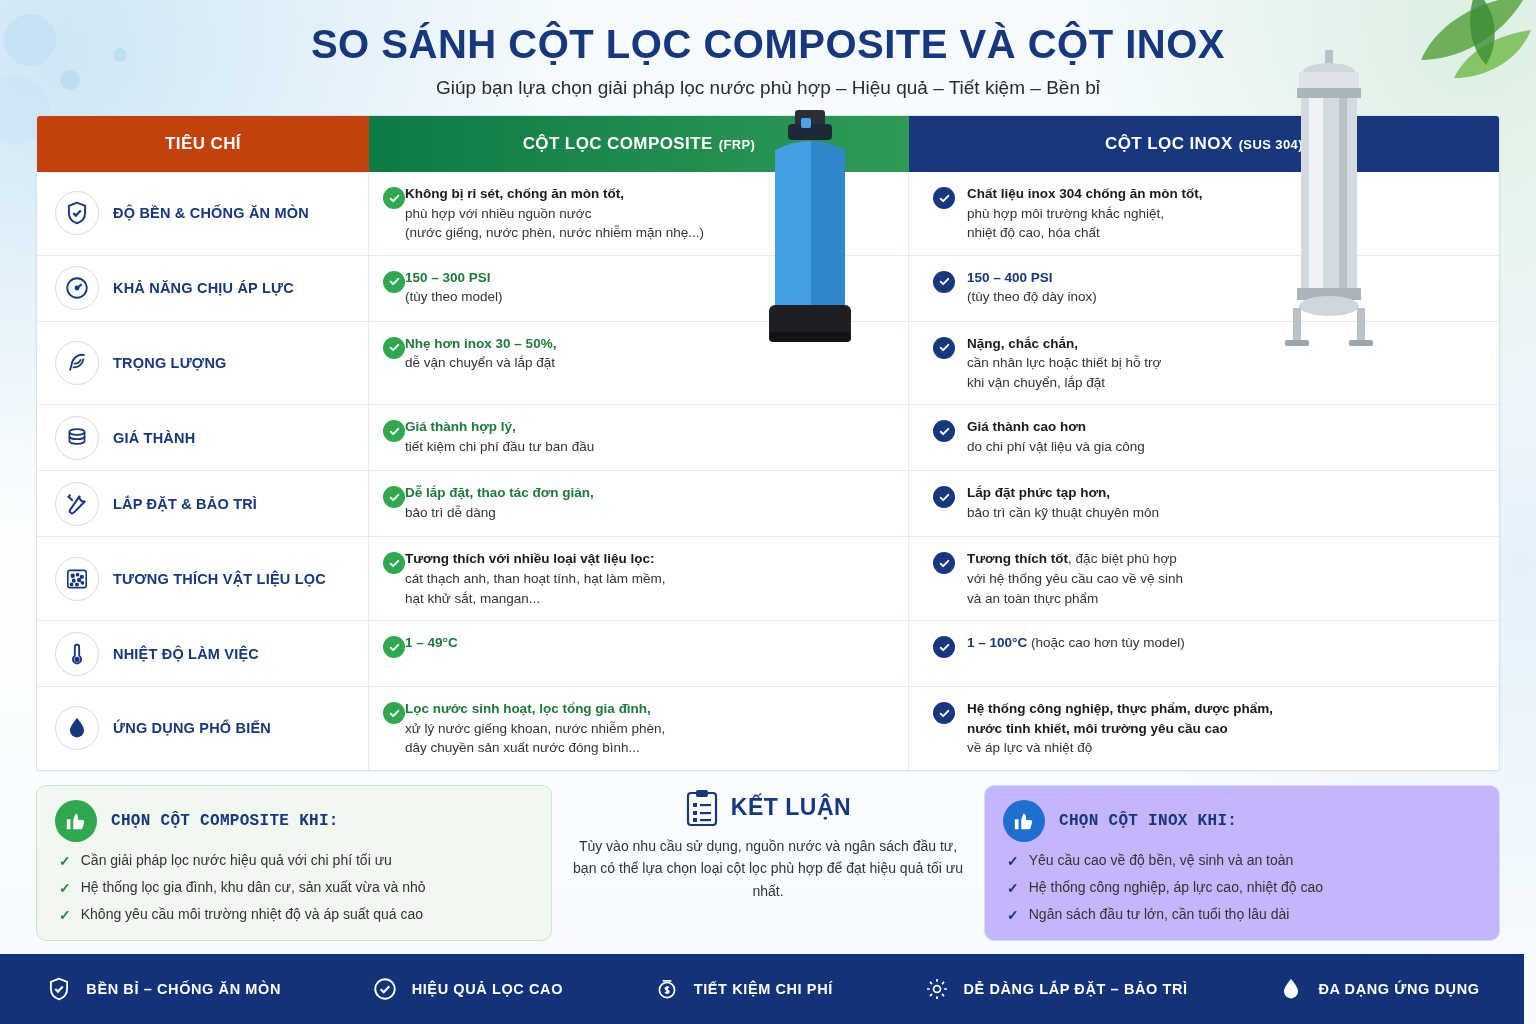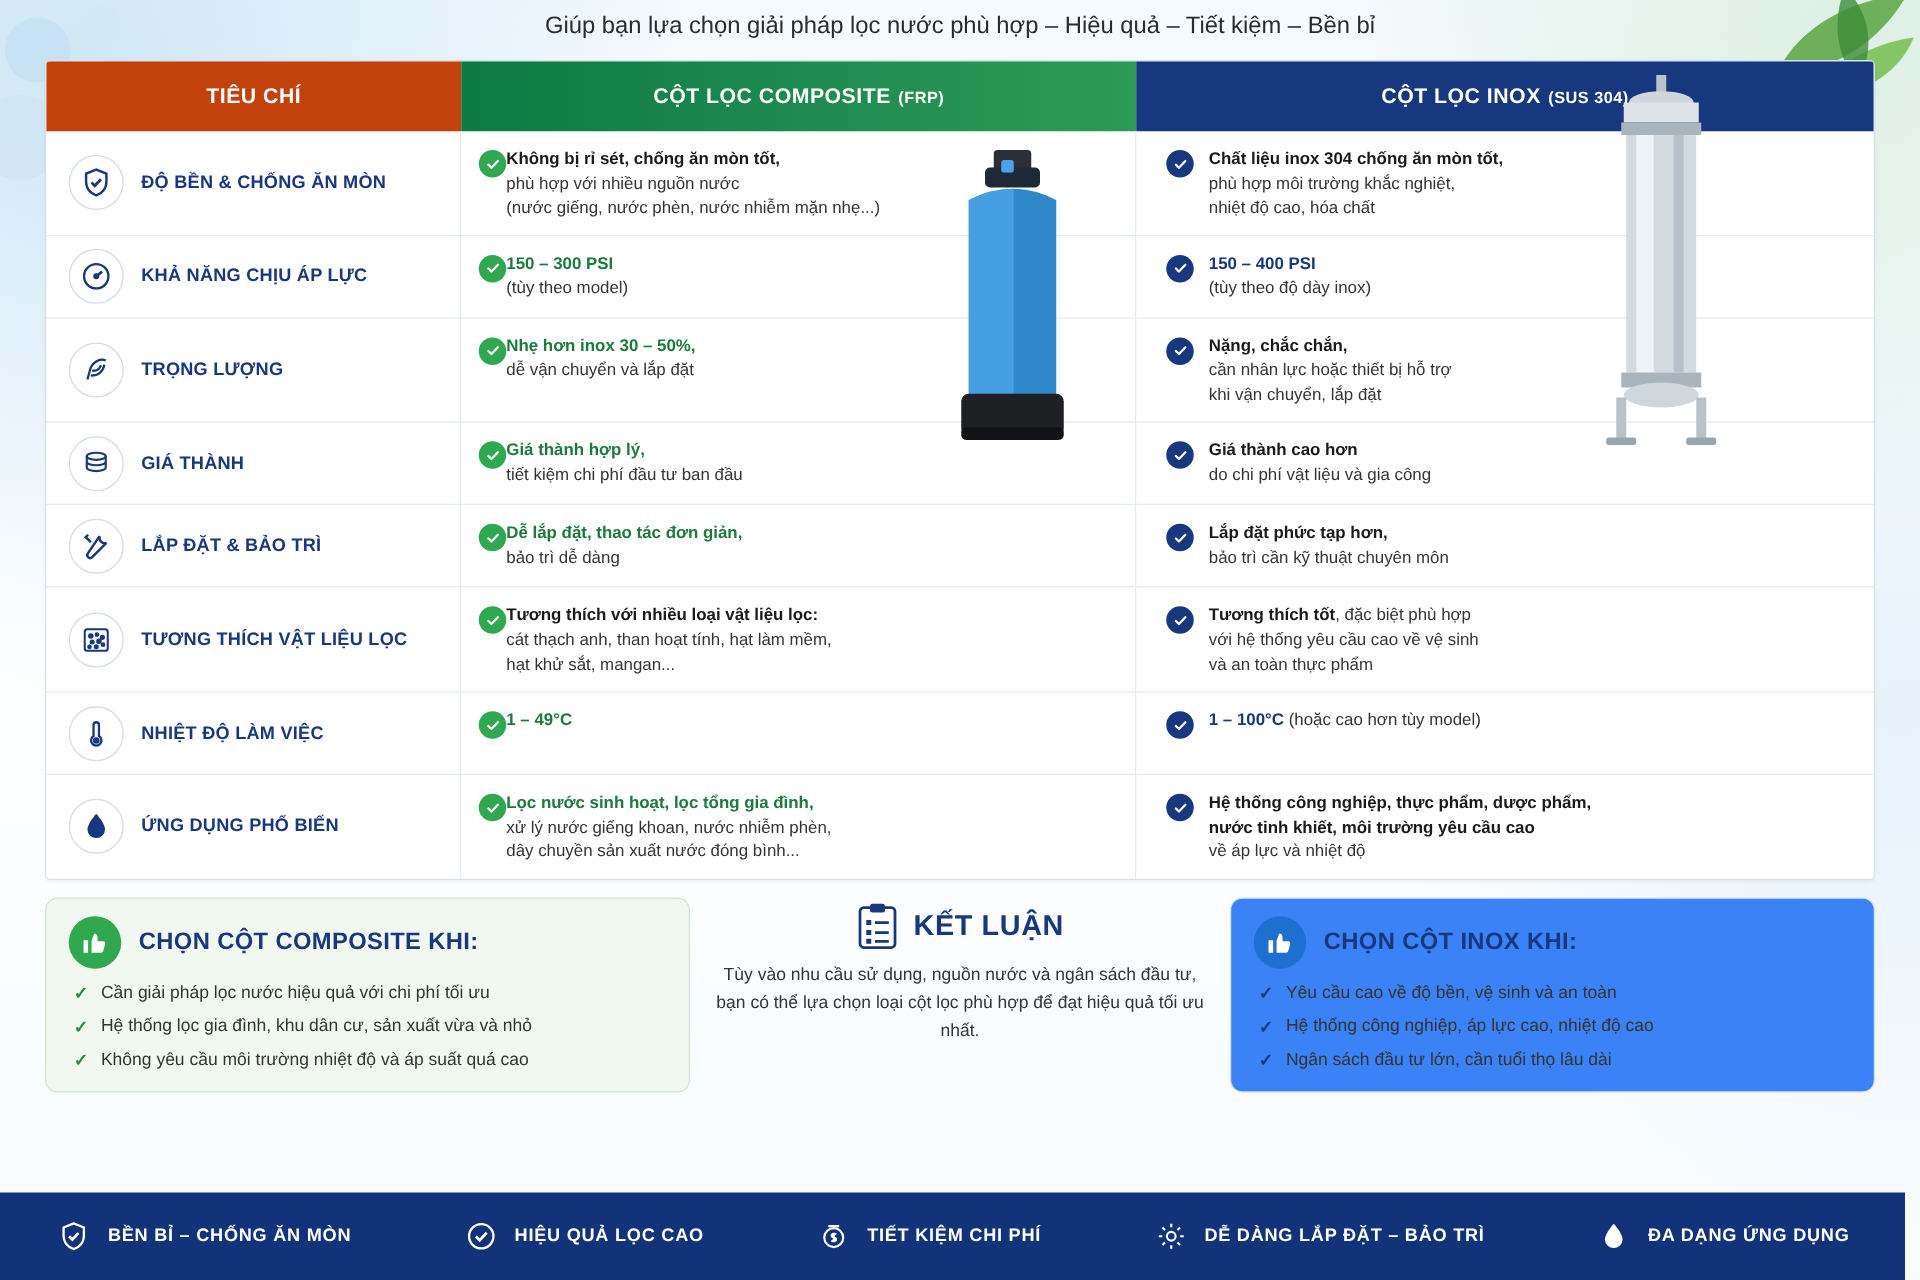--- a/index.html
+++ b/index.html
@@ -101,29 +101,29 @@
 
   
   .bottom{
     display:flex; gap:18px; margin:14px 36px 0 36px; align-items:stretch;
   }
   .panel{
     border-radius:10px; padding:14px 18px 16px 18px;
     flex:0 0 516px;
   }
   .panel.green{ background:#f1f8f0; border:1px solid #cfe5cd; }
-  .panel.blue{ background:#3b82f6; border:1px solid #cfe0f1; }
+  .panel.blue{ background:#c4b5fd; border:1px solid #cfe0f1; }
   .panel-head{ display:flex; align-items:center; gap:14px; margin-bottom:10px; }
   .thumb{
     width:42px; height:42px; border-radius:50%;
     display:flex; align-items:center; justify-content:center; color:#fff; font-size:22px;
   }
   .thumb.green{ background:#2fa84f; }
   .thumb.blue{ background:#1f6fd0; }
-  .panel-title{ font-size:19px; font-weight:bold; color:#17377e; letter-spacing:0.3px; }
+  .panel-title{ font-size:16px; font-weight:bold; color:#17377e; letter-spacing:0.3px;font-family:Liberation Mono, monospace; }
   .panel li{
     list-style:none; display:flex; gap:10px; align-items:flex-start;
     font-size:14px; color:#333; margin:9px 0 0 4px;
   }
   .chk{ color:#17377e; font-weight:bold; font-size:14px; line-height:1.3; }
   .panel.green .chk{ color:#2b8a3e; }
 
   .mid{
     flex:1 1 auto; text-align:center; padding-top:4px;
   }
@@ -153,20 +153,21 @@
 <svg class="leaf" style="top:0; left:0;" width="230" height="230" viewBox="0 0 230 230">
   <circle cx="30" cy="40" r="26" fill="#bcdcf2" opacity="0.5"></circle>
   <circle cx="80" cy="20" r="16" fill="#cfe7f7" opacity="0.55"></circle>
   <circle cx="16" cy="110" r="34" fill="#c9e3f6" opacity="0.45"></circle>
   <circle cx="70" cy="80" r="10" fill="#aed4ee" opacity="0.5"></circle>
   <circle cx="120" cy="55" r="7" fill="#aed4ee" opacity="0.5"></circle>
 </svg>
 
 <div class="page">
 
+  <div class="title">SO SÁNH CỘT LỌC COMPOSITE VÀ CỘT INOX</div>
   <div class="subtitle">Giúp bạn lựa chọn giải pháp lọc nước phù hợp   – Hiệu quả – Tiết kiệm – Bền bỉ</div>
 
   <div class="table-wrap">
     <div class="thead">
       <div class="th c1">
         <span>TIÊU CHÍ</span>
       </div>
       <div class="th c2">
         <span>CỘT LỌC COMPOSITE</span>
         <span class="sm">(FRP)</span>

